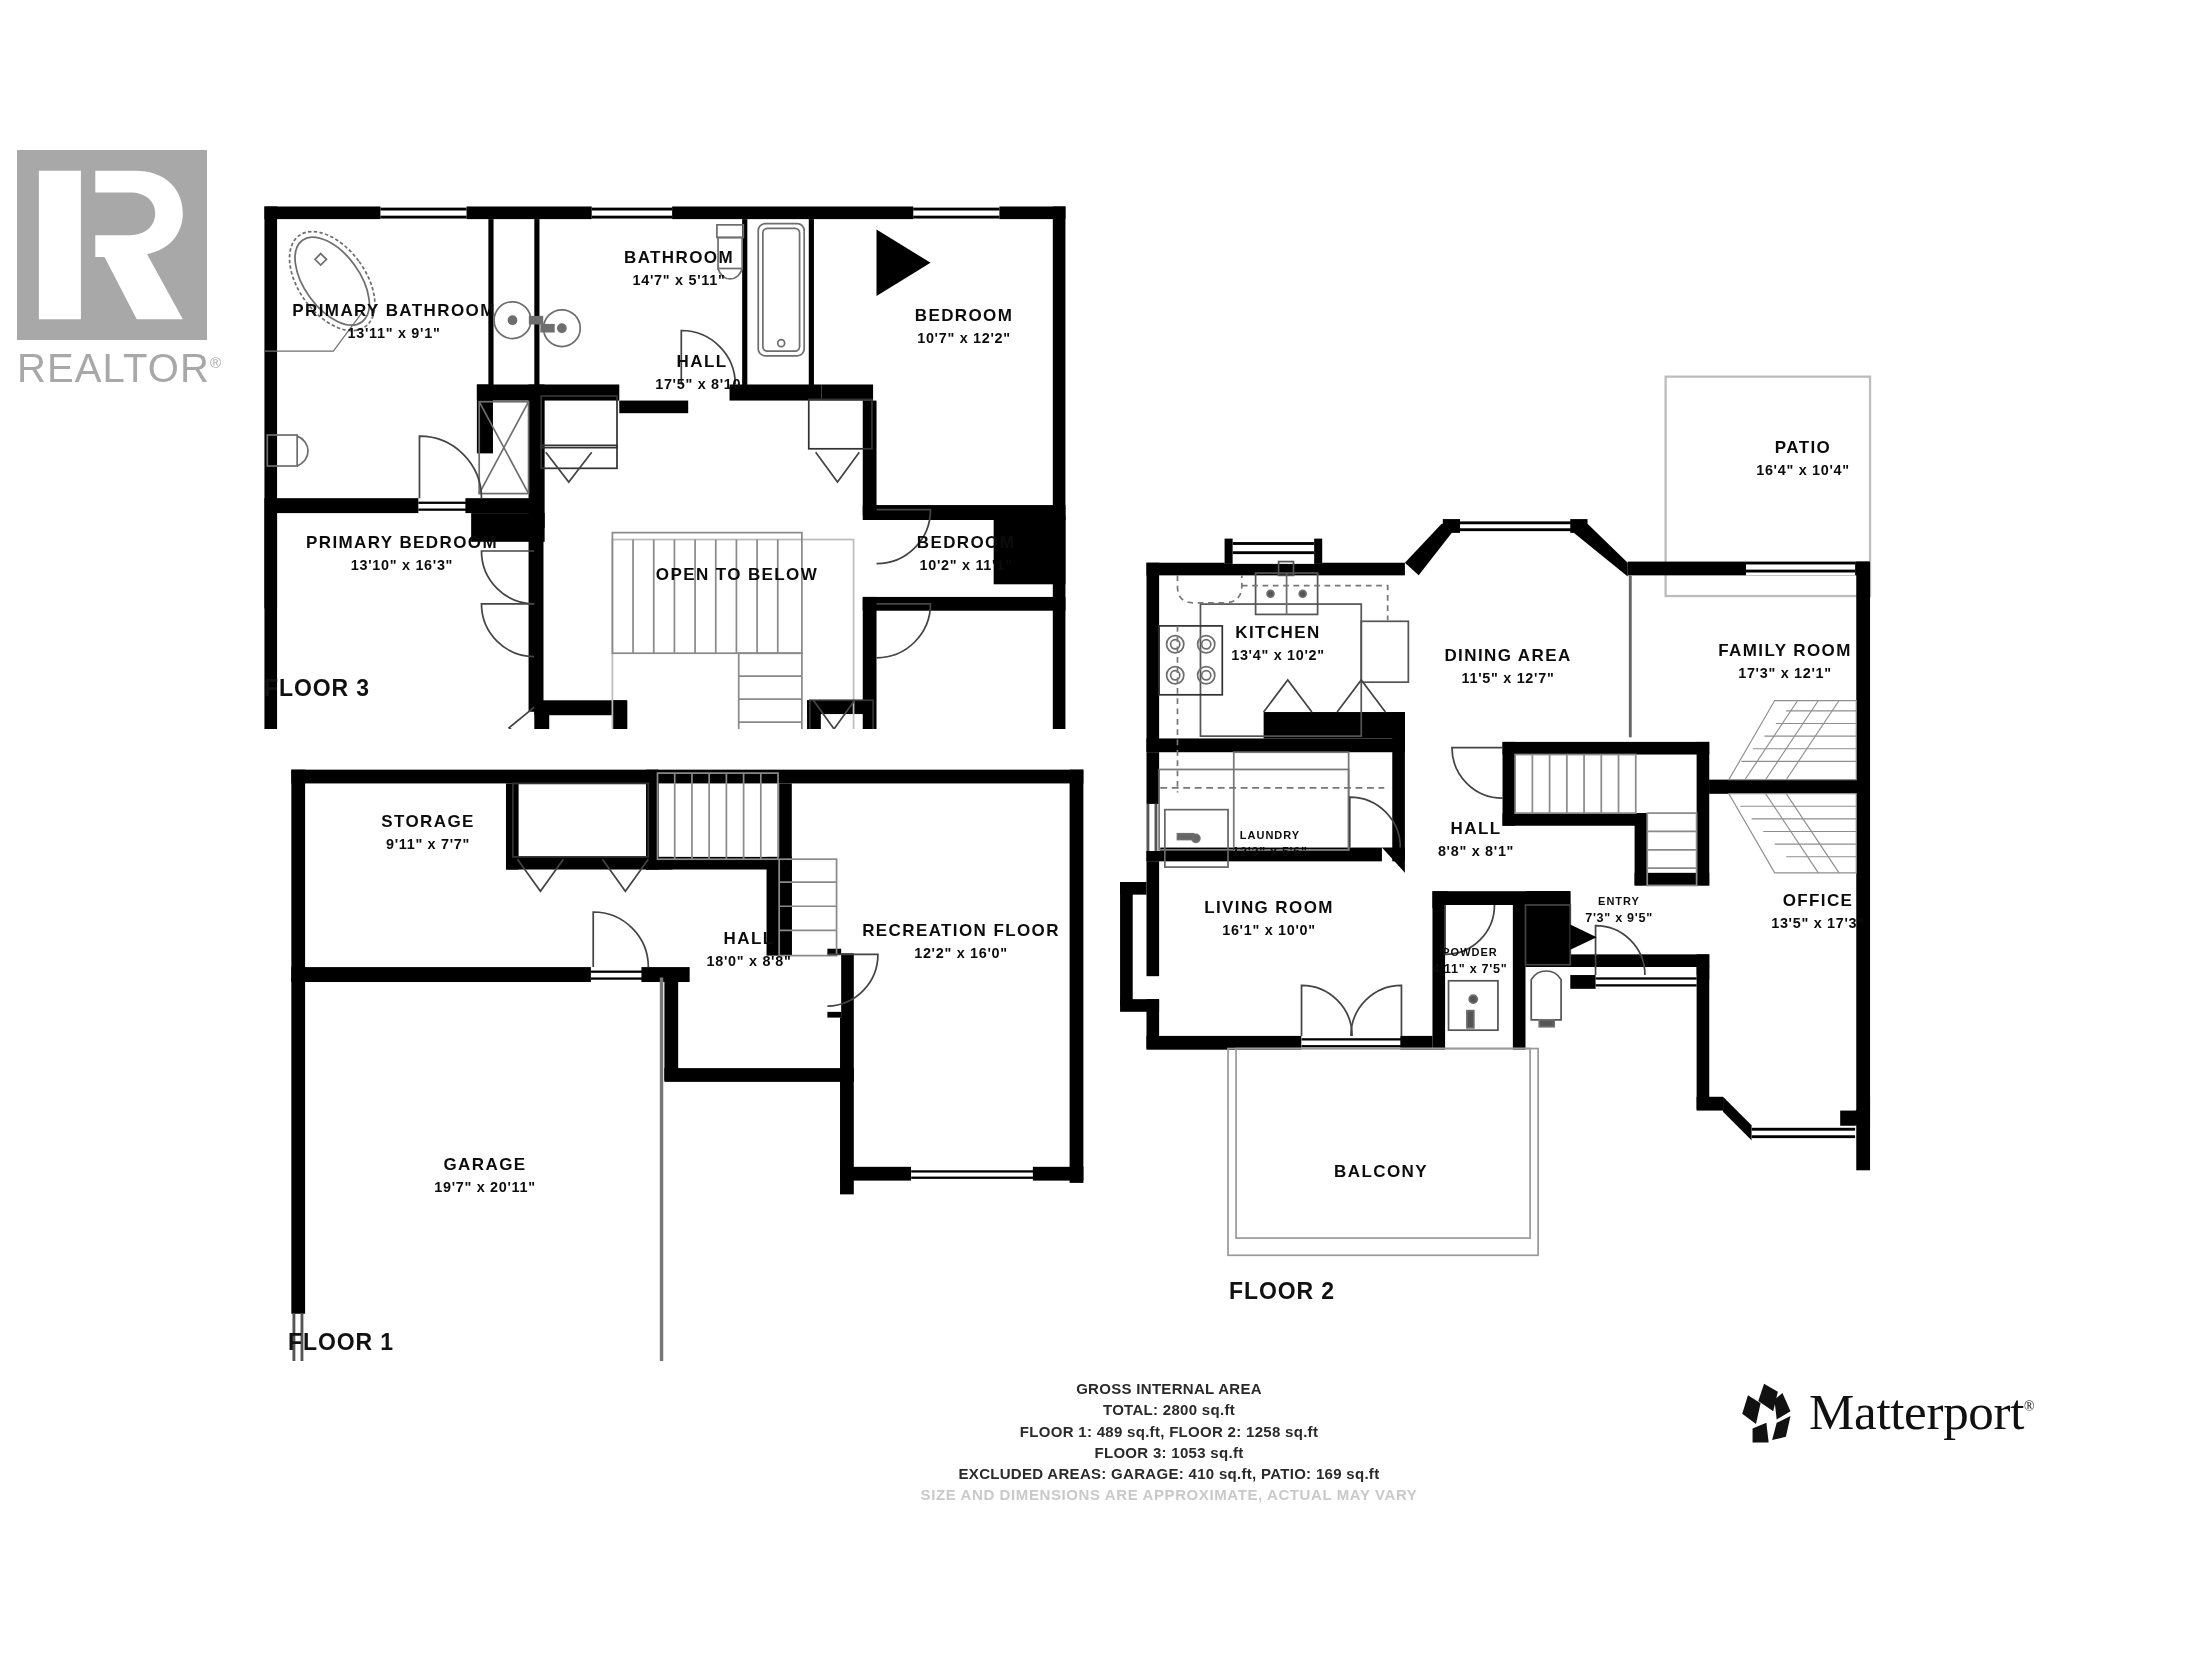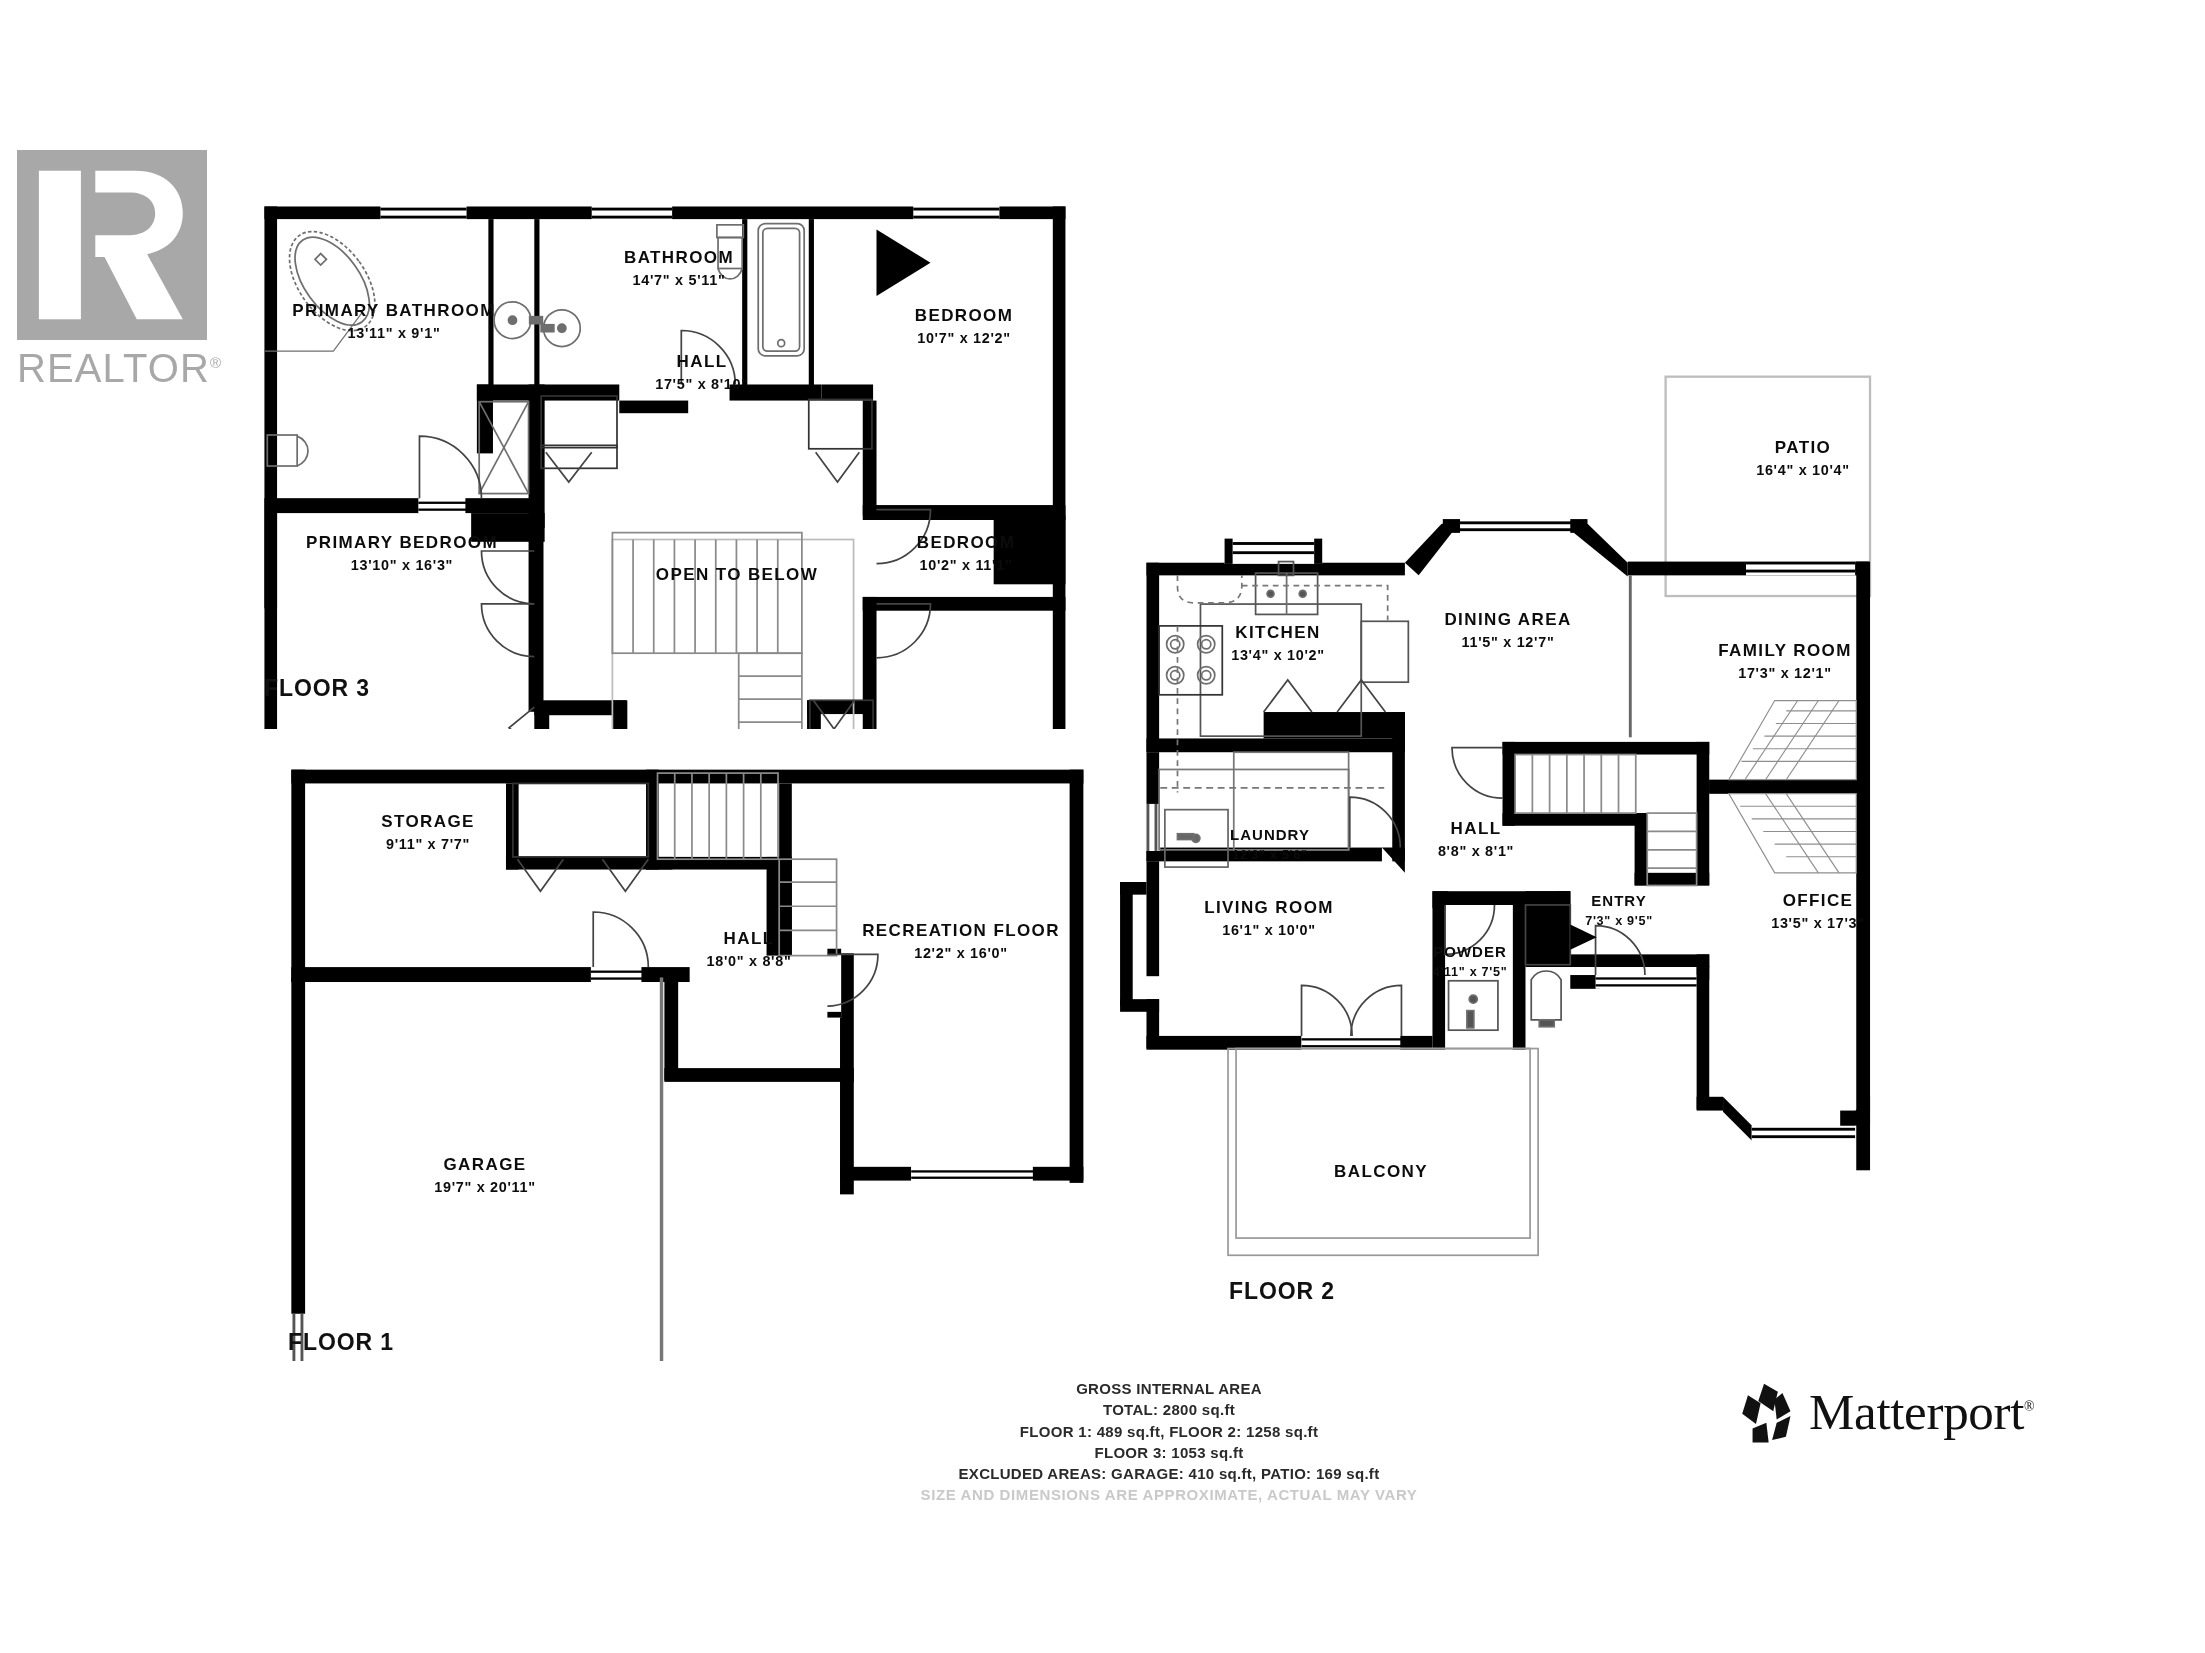--- a/index.html
+++ b/index.html
@@ -40,21 +40,21 @@
     display: block;
     font-size: 17px;
     letter-spacing: 1.4px;
   }
   .room-label .rm-dims {
     display: block;
     font-size: 14.4px;
     letter-spacing: 0.7px;
     margin-top: 1.7px;
   }
-  .room-label.small .rm-name { font-size: 15px; letter-spacing: 1px; margin-top: 17px;}
+  .room-label.small .rm-name { font-size: 11px; letter-spacing: 1px; margin-top: 17px;}
   .room-label.small .rm-dims { font-size: 12.6px; }
 
   
   .floor-caption {
     position: absolute;
     font-family: "Liberation Sans", sans-serif;
     font-weight: 700;
     font-size: 23px;
     letter-spacing: 0.9px;
     color: #111;
@@ -594,21 +594,21 @@
   </svg>
 
   <div class="room-label" style="left:1803px; top:459px;">
     <span class="rm-name">PATIO</span>
     <span class="rm-dims">16'4" x 10'4"</span>
   </div>
   <div class="room-label" style="left:1278px; top:644px;">
     <span class="rm-name">KITCHEN</span>
     <span class="rm-dims">13'4" x 10'2"</span>
   </div>
-  <div class="room-label" style="left:1508px; top:631px;text-align:center;">
+  <div class="room-label" style="left:1508px; top:667px;text-align:center;">
     <span class="rm-name">DINING AREA</span>
     <span class="rm-dims">11'5" x 12'7"</span>
   </div>
   <div class="room-label" style="left:1785px; top:662px;">
     <span class="rm-name">FAMILY ROOM</span>
     <span class="rm-dims">17'3" x 12'1"</span>
   </div>
   <div class="room-label small" style="left:1270px; top:836px;">
     <span class="rm-name">LAUNDRY</span>
     <span class="rm-dims">12'3" x 5'6"</span>

